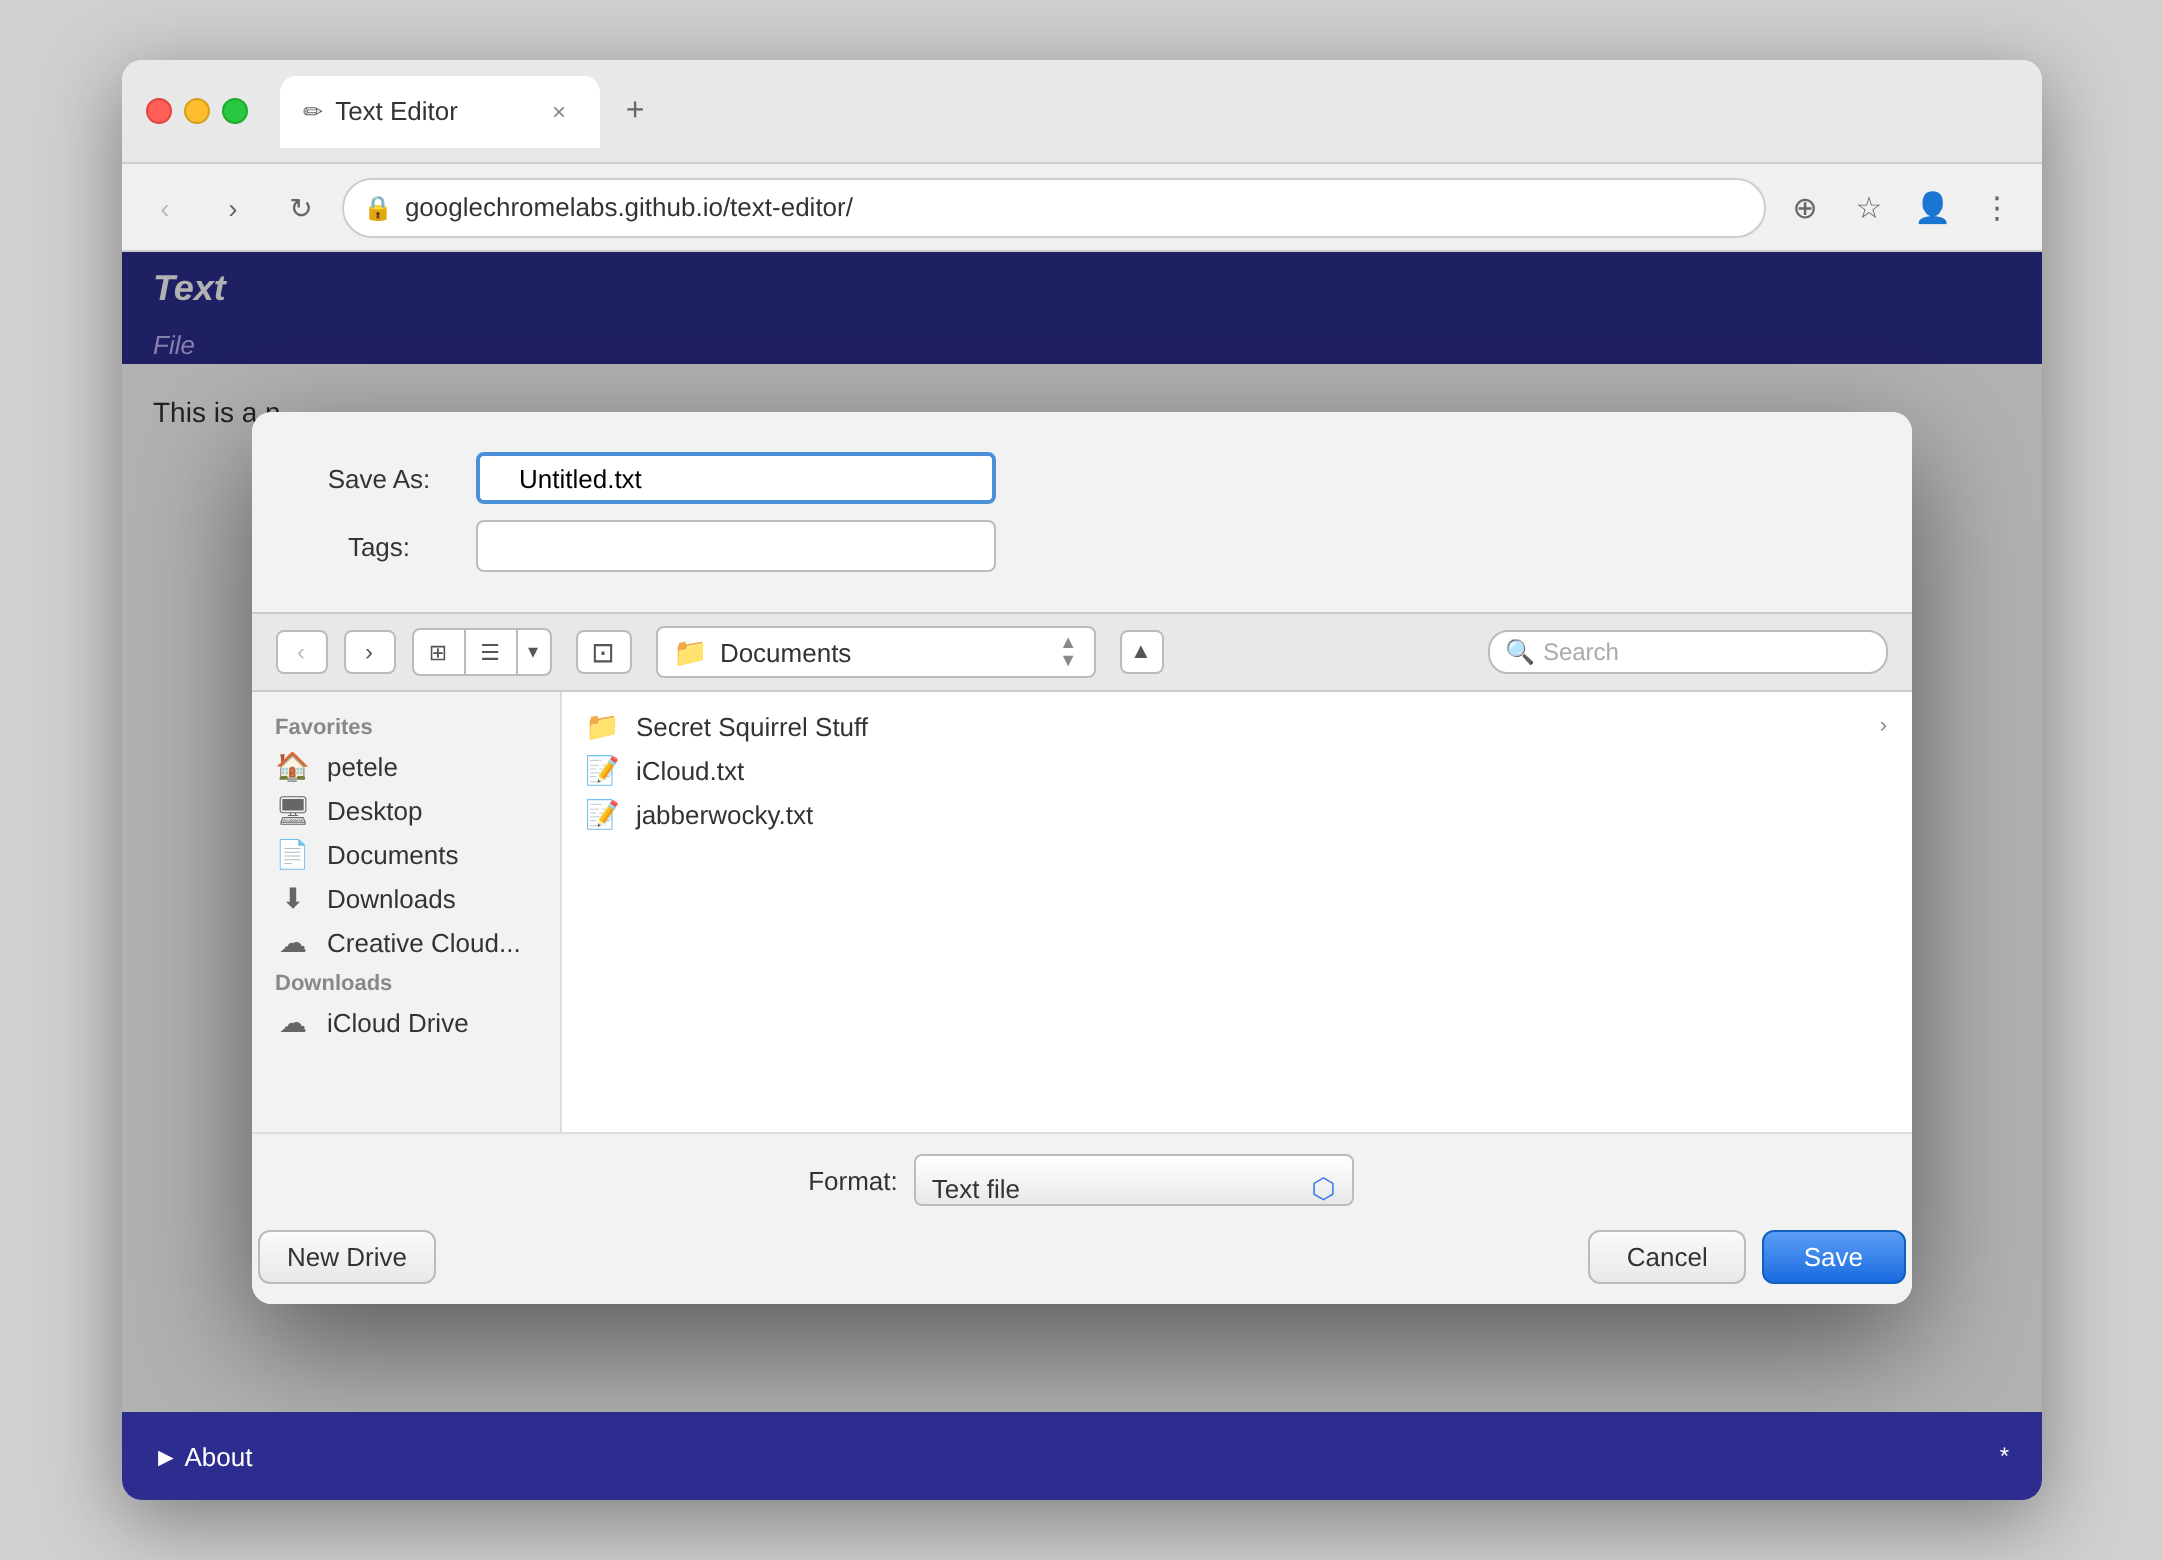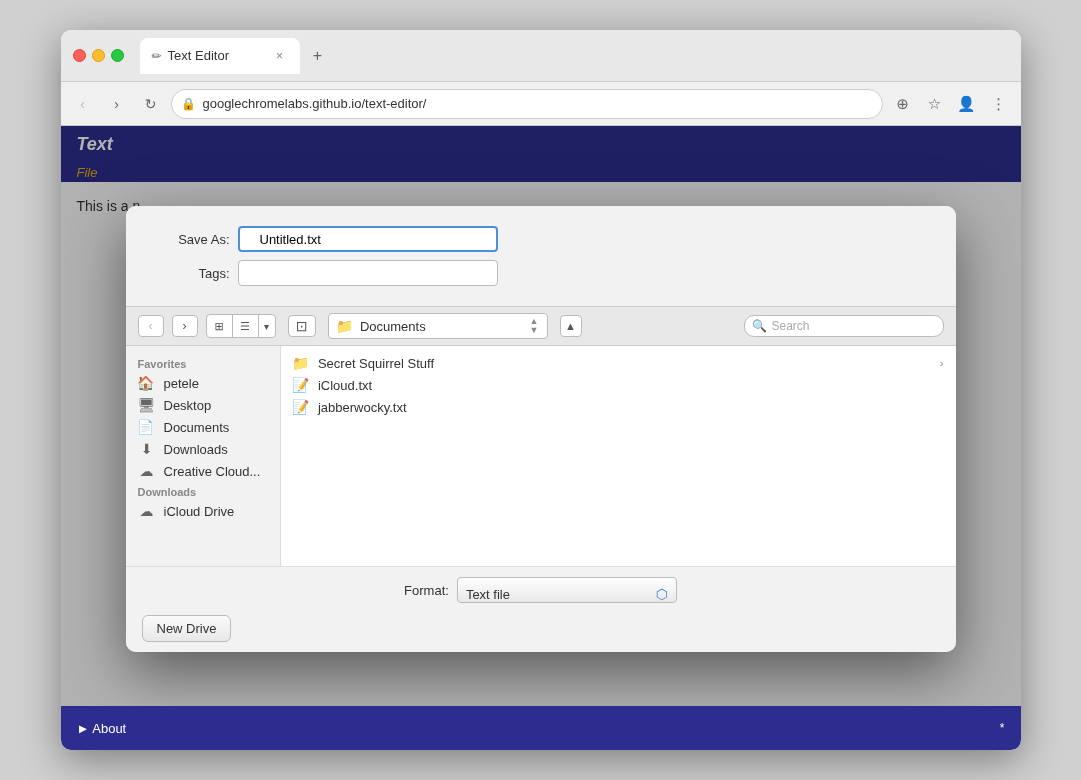--- a/index.html
+++ b/index.html
@@ -169,21 +169,21 @@
     .app-header {
       background: #2d2d8f;
       color: white;
       padding: 8px 16px;
       font-weight: bold;
       font-size: 18px;
       width: 110px;
     }
     .app-menu {
       background: #2d2d8f;
-      color: #eab308;
+      color: #c4b5fd;
       padding: 2px 16px;
       font-size: 13px;
       width: 110px;
     }
     .app-body {
       padding: 16px;
       font-size: 14px;
       color: #333;
     }
 
@@ -233,21 +233,21 @@
     }
     .dialog-field-row {
       display: flex;
       align-items: center;
       margin-bottom: 8px;
       gap: 8px;
     }
     .dialog-label {
       font-size: 13px;
       color: #333;
-      text-align: right;
+      text-align: center;
       width: 80px;
       flex-shrink: 0;
     }
     .dialog-input {
       flex: 0 0 260px;
       height: 26px;
       border: 2px solid #4a90d9;
       border-radius: 4px;
       padding: 0 20px;
       font-size: 13px;
@@ -450,21 +450,21 @@
     .file-arrow {
       margin-left: auto;
       color: #888;
       font-size: 11px;
     }
 
     
     .dialog-footer {
       background: #f2f2f2;
       border-top: 1px solid #ddd;
-      padding: 10px 16px;
+      padding: 10px 3px;
     }
     .format-row {
       display: flex;
       align-items: center;
       justify-content: center;
       gap: 8px;
       margin-bottom: 12px;
     }
     .format-label {
       font-size: 13px;
@@ -665,20 +665,24 @@
         <div class="dialog-footer">
           <div class="format-row">
             <span class="format-label">Format:</span>
             <div class="format-select">
               <span>Text file</span>
               <span class="format-select-arrows">⬡</span>
             </div>
           </div>
           <div class="dialog-buttons">
             <button class="new-folder-btn">New Drive</button>
+            <div class="dialog-action-btns">
+              <button class="cancel-btn">Cancel</button>
+              <button class="save-btn">Save</button>
+            </div>
           </div>
         </div>
 
       </div>
     </div>
 
     <div class="app-footer">
       <span>► About</span>
       <span class="footer-star">*</span>
     </div>

